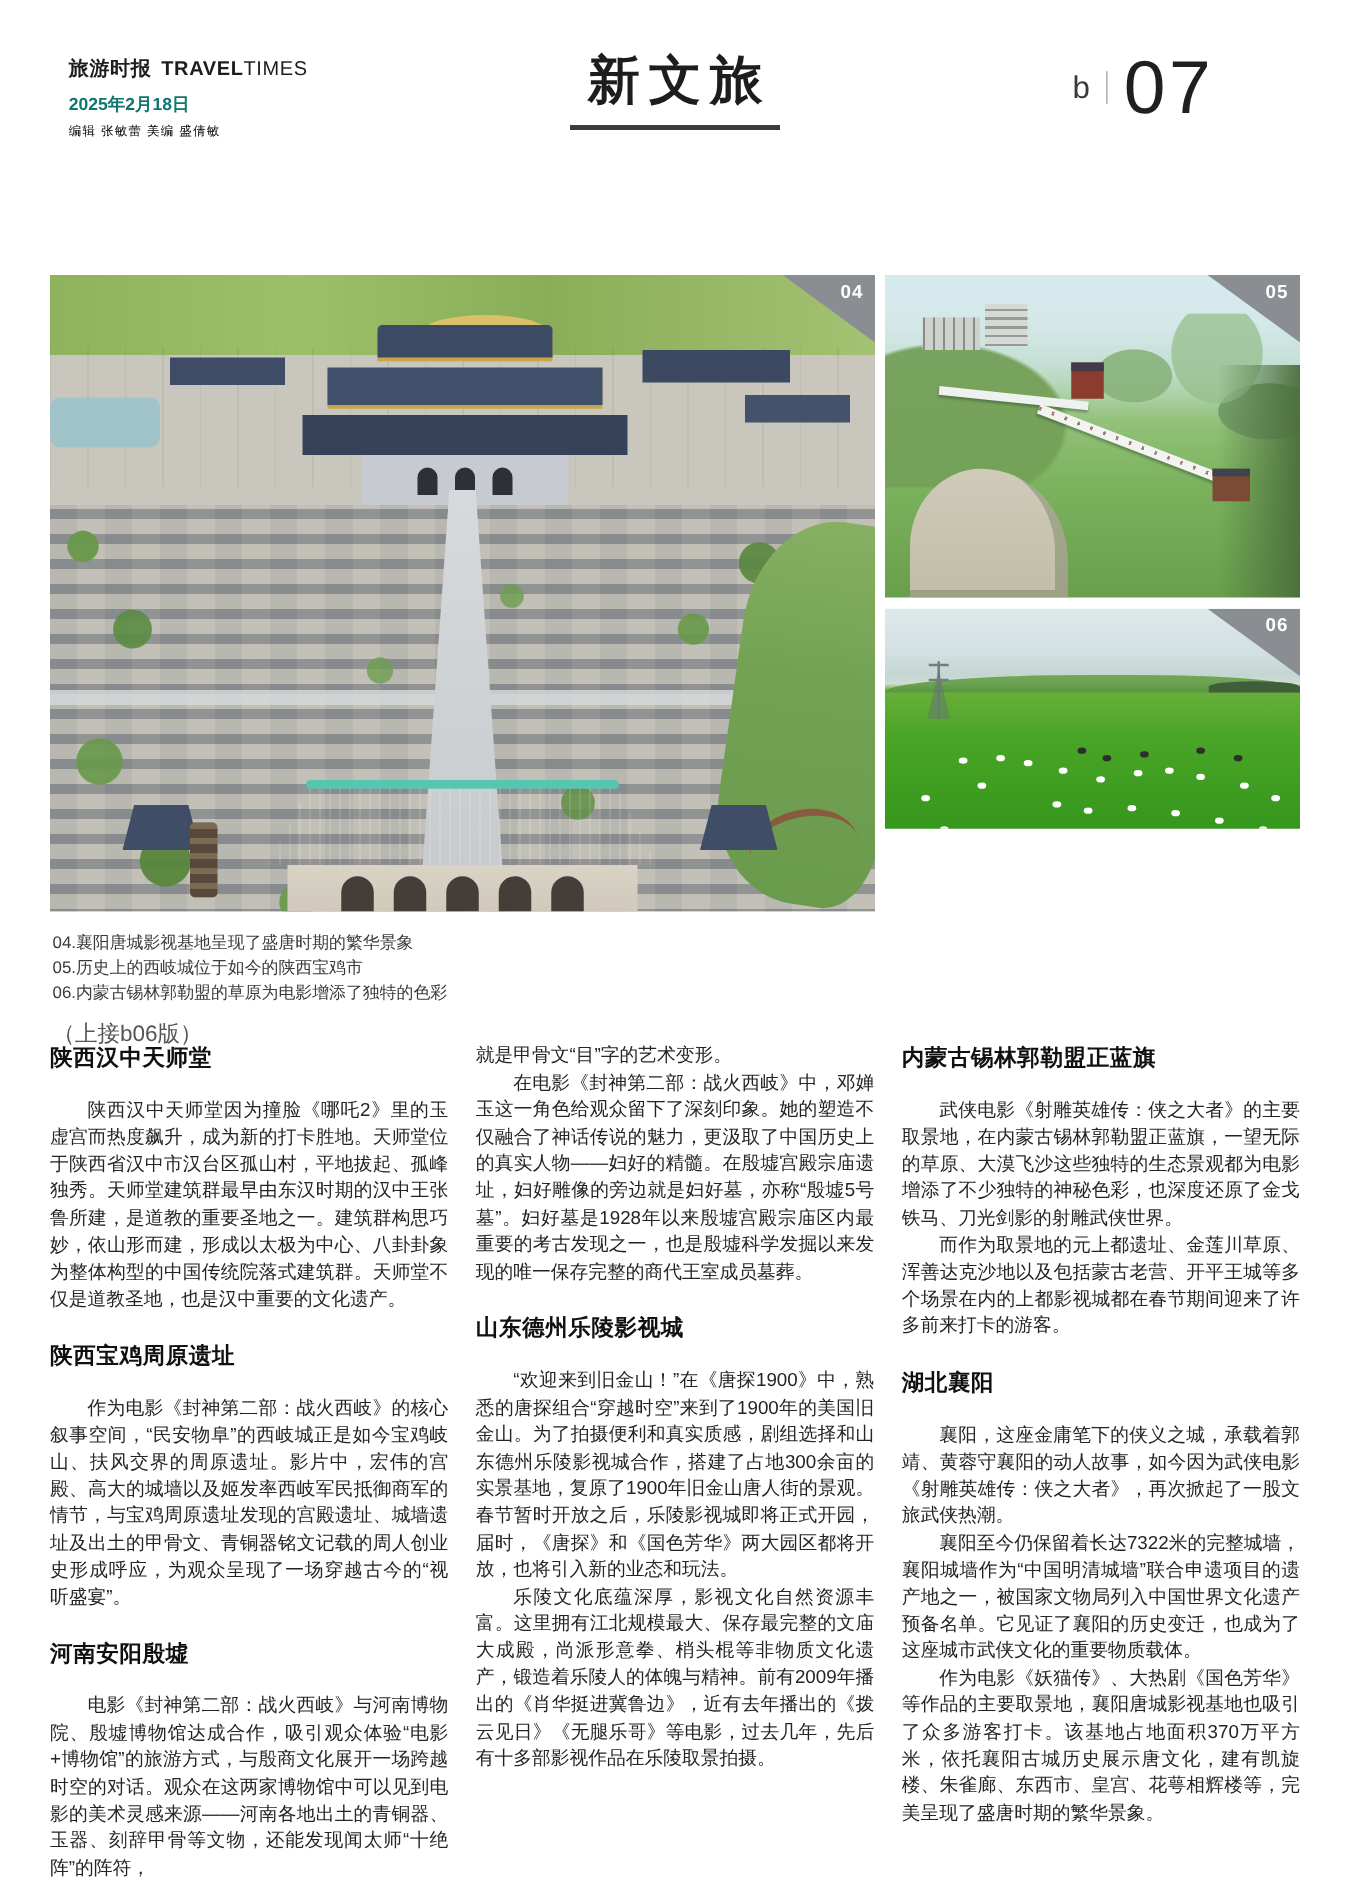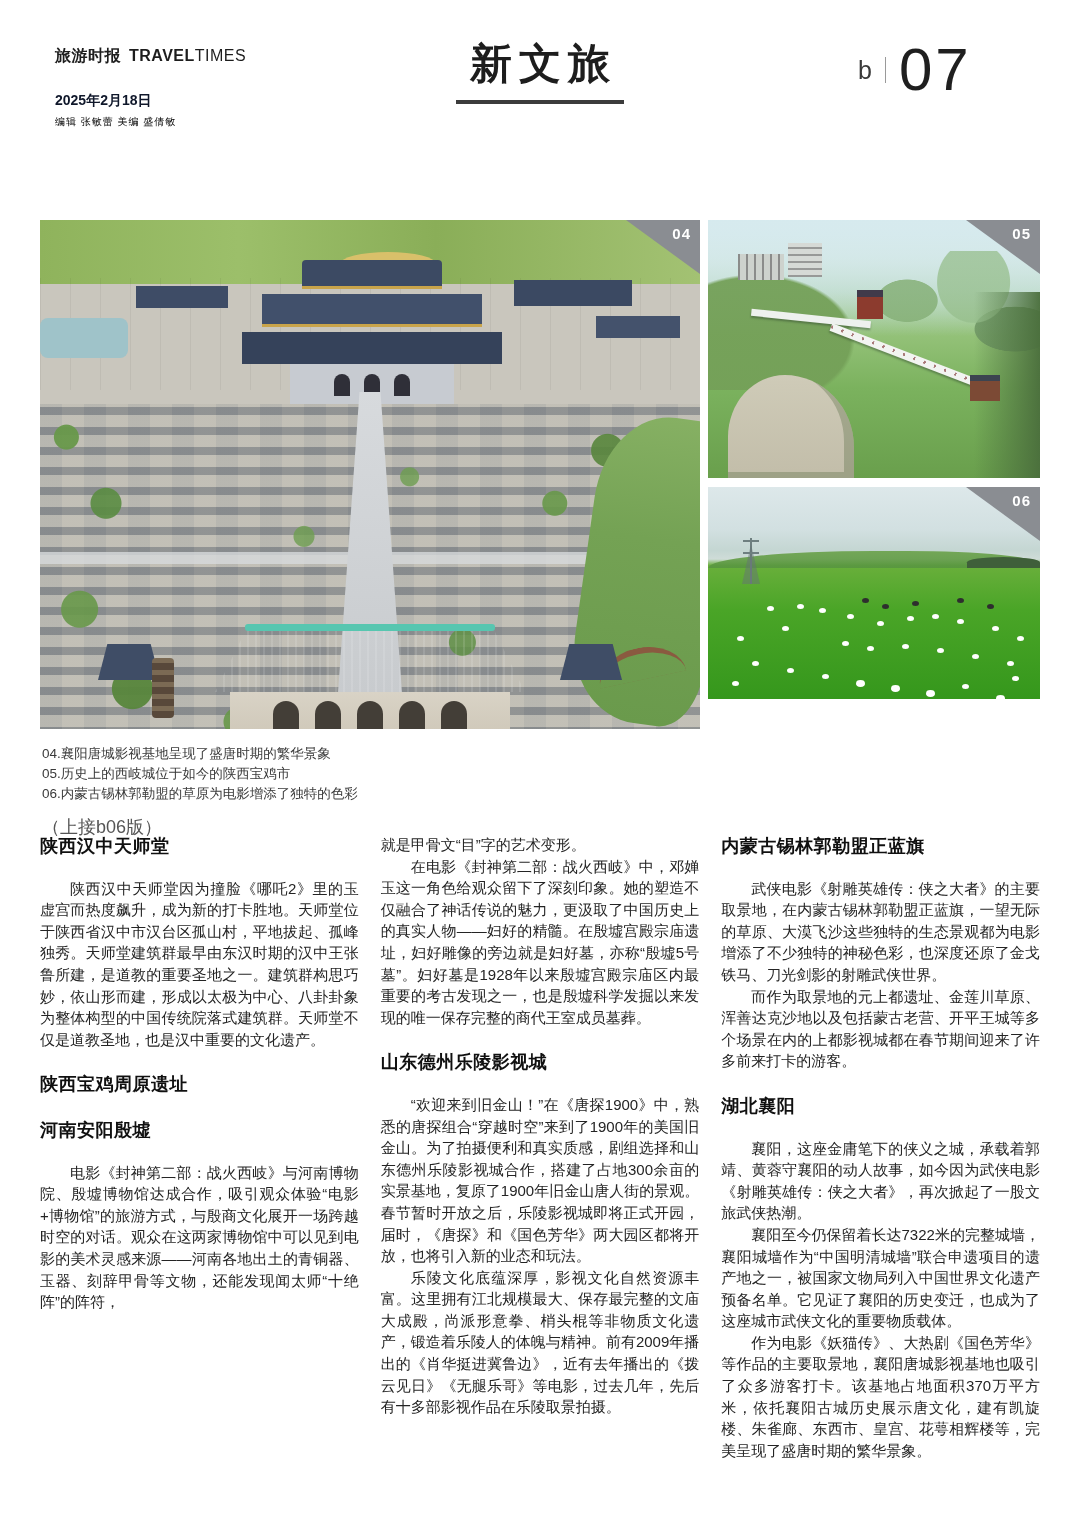--- a/index.html
+++ b/index.html
@@ -5,41 +5,41 @@
   html,body{margin:0;padding:0;background:#e8e8e8;}
   .page{position:relative;width:1080px;height:1520px;margin:0 auto;background:#fff;overflow:hidden;
         font-family:"Liberation Sans","DejaVu Sans",sans-serif;color:#242424;}
 
   
   .mast-left{position:absolute;left:55px;top:44px;}
   .logo-line{font-size:16px;line-height:24px;color:#1d1d1d;letter-spacing:.5px;white-space:nowrap;}
   .logo-cn{font-weight:bold;margin-right:8px;}
   .logo-en b{font-weight:bold;letter-spacing:.5px;}
   .logo-en span{font-weight:normal;letter-spacing:.5px;}
-  .mast-date{margin-top:24px;font-size:14px;font-weight:bold;color:#0f172a;}
+  .mast-date{margin-top:7px;font-size:14px;font-weight:bold;color:#0f766e;}
   .mast-editors{margin-top:5px;font-size:10px;color:#000000;letter-spacing:1px;}
 
   .mast-center{position:absolute;left:50%;top:36px;transform:translateX(-50%);text-align:center;}
   .section-title{font-size:42px;font-weight:bold;color:var(--title-ink,#1d1d1d);letter-spacing:7px;padding-left:7px;}
   .title-underline{width:168px;height:4px;background:#3c3c3c;margin:8px auto 0;}
 
   .mast-right{position:absolute;left:858px;top:44px;display:flex;align-items:center;}
   .page-prefix{font-size:25px;color:#3a3a3a;}
   .page-sep{display:inline-block;width:1px;height:26px;background:#9a9a9a;margin:0 13px;}
   .page-num{font-size:60px;line-height:52px;color:#1f1f1f;letter-spacing:3px;font-weight:normal;}
 
   
   .photos{position:absolute;left:40px;top:220px;width:1000px;height:515px;display:flex;gap:8px;}
   figure{margin:0;position:relative;overflow:hidden;}
   .photo{background:#ccc;}
   .photo04{width:660px;height:509px;background:#c9c6bd;}
   .photo-col{display:flex;flex-direction:column;gap:9px;width:332px;}
   .photo05{height:258px;
     background:linear-gradient(180deg,#d9ecef 0%,#cfe4dd 15%,#b9d8c2 28%,#93c178 45%,#7bb25e 65%,#699f4c 100%);}
-  .photo06{height:212px;
+  .photo06{height:176px;
     background:linear-gradient(180deg,#dde8ea 0%,#d2e0e1 20%,#c4d6d2 30%,#cfdcd8 34%,#69af3b 37%,#4aa527 58%,#35971c 100%);padding-left:27px;}
 
   .badge{position:absolute;top:0;right:0;width:74px;height:54px;z-index:9;
     clip-path:polygon(0 0,100% 0,100% 100%);background:var(--badge-gray,#8a8d92);
     color:#fff;font-weight:bold;font-size:15px;letter-spacing:1px;
     text-align:right;padding:5px 9px 0 0;box-sizing:border-box;}
 
   .photo04 > div, .photo05 > div, .photo06 > div{position:absolute;}
 
   
@@ -261,20 +261,21 @@
     <div>06.内蒙古锡林郭勒盟的草原为电影增添了独特的色彩</div>
     <div class="cont-note">（上接b06版）</div>
   </div>
 
   <section class="columns">
 
     <div class="col">
       <h3>陕西汉中天师堂</h3>
       <p>陕西汉中天师堂因为撞脸《哪吒2》里的玉虚宫而热度飙升，成为新的打卡胜地。天师堂位于陕西省汉中市汉台区孤山村，平地拔起、孤峰独秀。天师堂建筑群最早由东汉时期的汉中王张鲁所建，是道教的重要圣地之一。建筑群构思巧妙，依山形而建，形成以太极为中心、八卦卦象为整体构型的中国传统院落式建筑群。天师堂不仅是道教圣地，也是汉中重要的文化遗产。</p>
       <h3>陕西宝鸡周原遗址</h3>
+      <p>作为电影《封神第二部：战火西岐》的核心叙事空间，“民安物阜”的西岐城正是如今宝鸡岐山、扶风交界的周原遗址。影片中，宏伟的宫殿、高大的城墙以及姬发率西岐军民抵御商军的情节，与宝鸡周原遗址发现的宫殿遗址、城墙遗址及出土的甲骨文、青铜器铭文记载的周人创业史形成呼应，为观众呈现了一场穿越古今的“视听盛宴”。</p>
       <h3>河南安阳殷墟</h3>
       <p>电影《封神第二部：战火西岐》与河南博物院、殷墟博物馆达成合作，吸引观众体验“电影+博物馆”的旅游方式，与殷商文化展开一场跨越时空的对话。观众在这两家博物馆中可以见到电影的美术灵感来源——河南各地出土的青铜器、玉器、刻辞甲骨等文物，还能发现闻太师“十绝阵”的阵符，</p>
     </div>
 
     <div class="col">
       <p class="noindent">就是甲骨文“目”字的艺术变形。</p>
       <p>在电影《封神第二部：战火西岐》中，邓婵玉这一角色给观众留下了深刻印象。她的塑造不仅融合了神话传说的魅力，更汲取了中国历史上的真实人物——妇好的精髓。在殷墟宫殿宗庙遗址，妇好雕像的旁边就是妇好墓，亦称“殷墟5号墓”。妇好墓是1928年以来殷墟宫殿宗庙区内最重要的考古发现之一，也是殷墟科学发掘以来发现的唯一保存完整的商代王室成员墓葬。</p>
       <h3>山东德州乐陵影视城</h3>
       <p>“欢迎来到旧金山！”在《唐探1900》中，熟悉的唐探组合“穿越时空”来到了1900年的美国旧金山。为了拍摄便利和真实质感，剧组选择和山东德州乐陵影视城合作，搭建了占地300余亩的实景基地，复原了1900年旧金山唐人街的景观。春节暂时开放之后，乐陵影视城即将正式开园，届时，《唐探》和《国色芳华》两大园区都将开放，也将引入新的业态和玩法。</p>
       <p>乐陵文化底蕴深厚，影视文化自然资源丰富。这里拥有江北规模最大、保存最完整的文庙大成殿，尚派形意拳、梢头棍等非物质文化遗产，锻造着乐陵人的体魄与精神。前有2009年播出的《肖华挺进冀鲁边》，近有去年播出的《拨云见日》《无腿乐哥》等电影，过去几年，先后有十多部影视作品在乐陵取景拍摄。</p>

